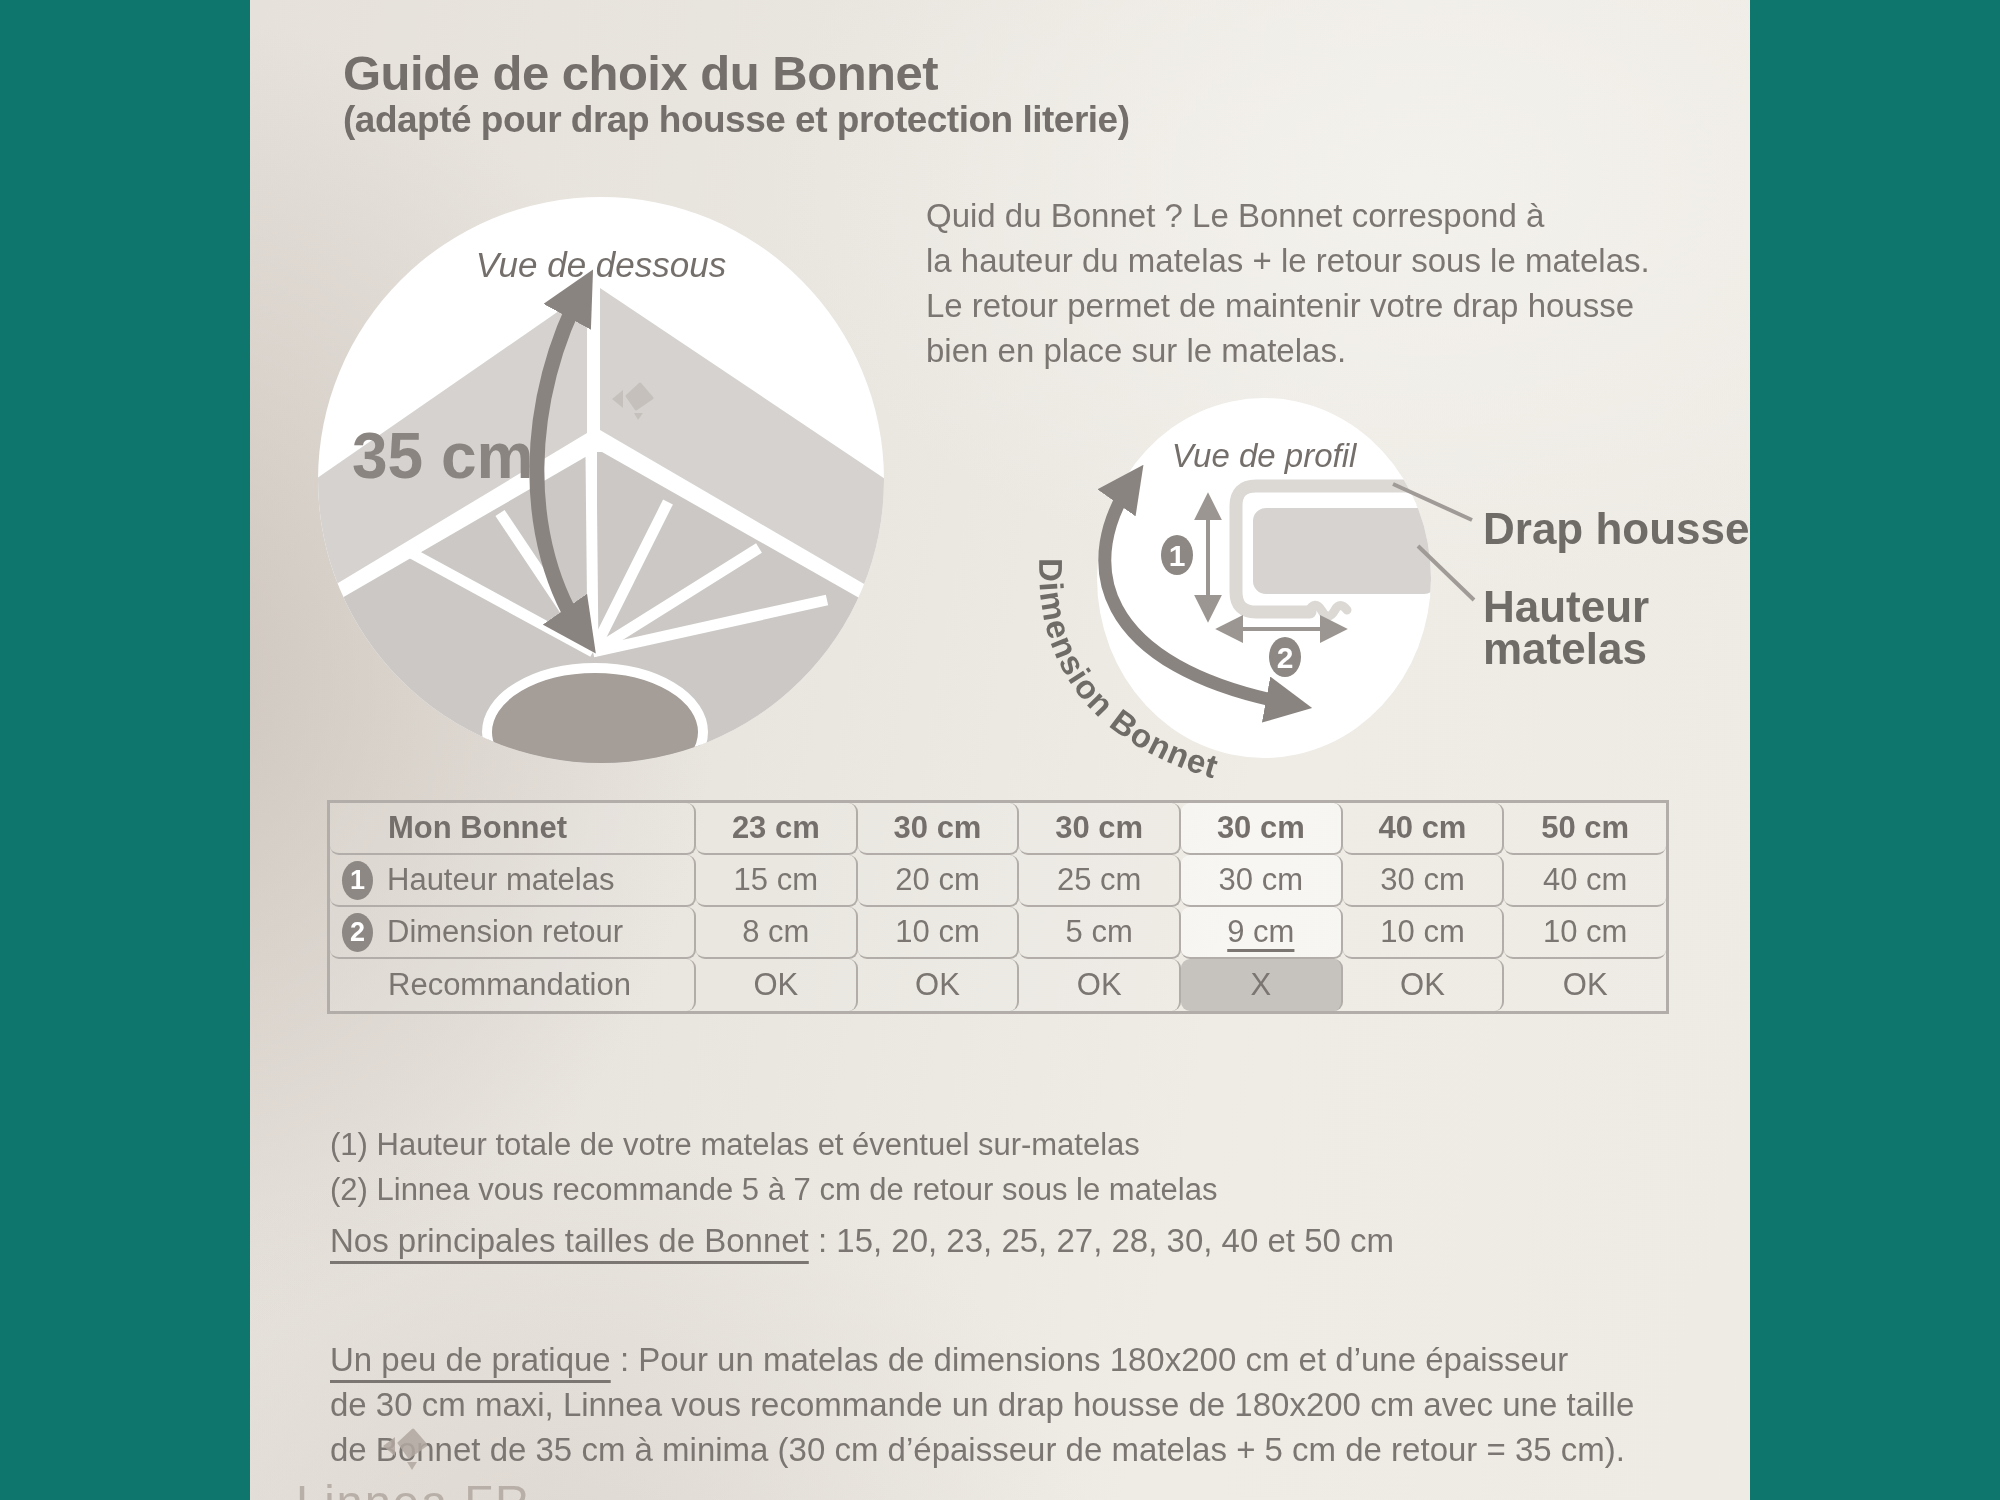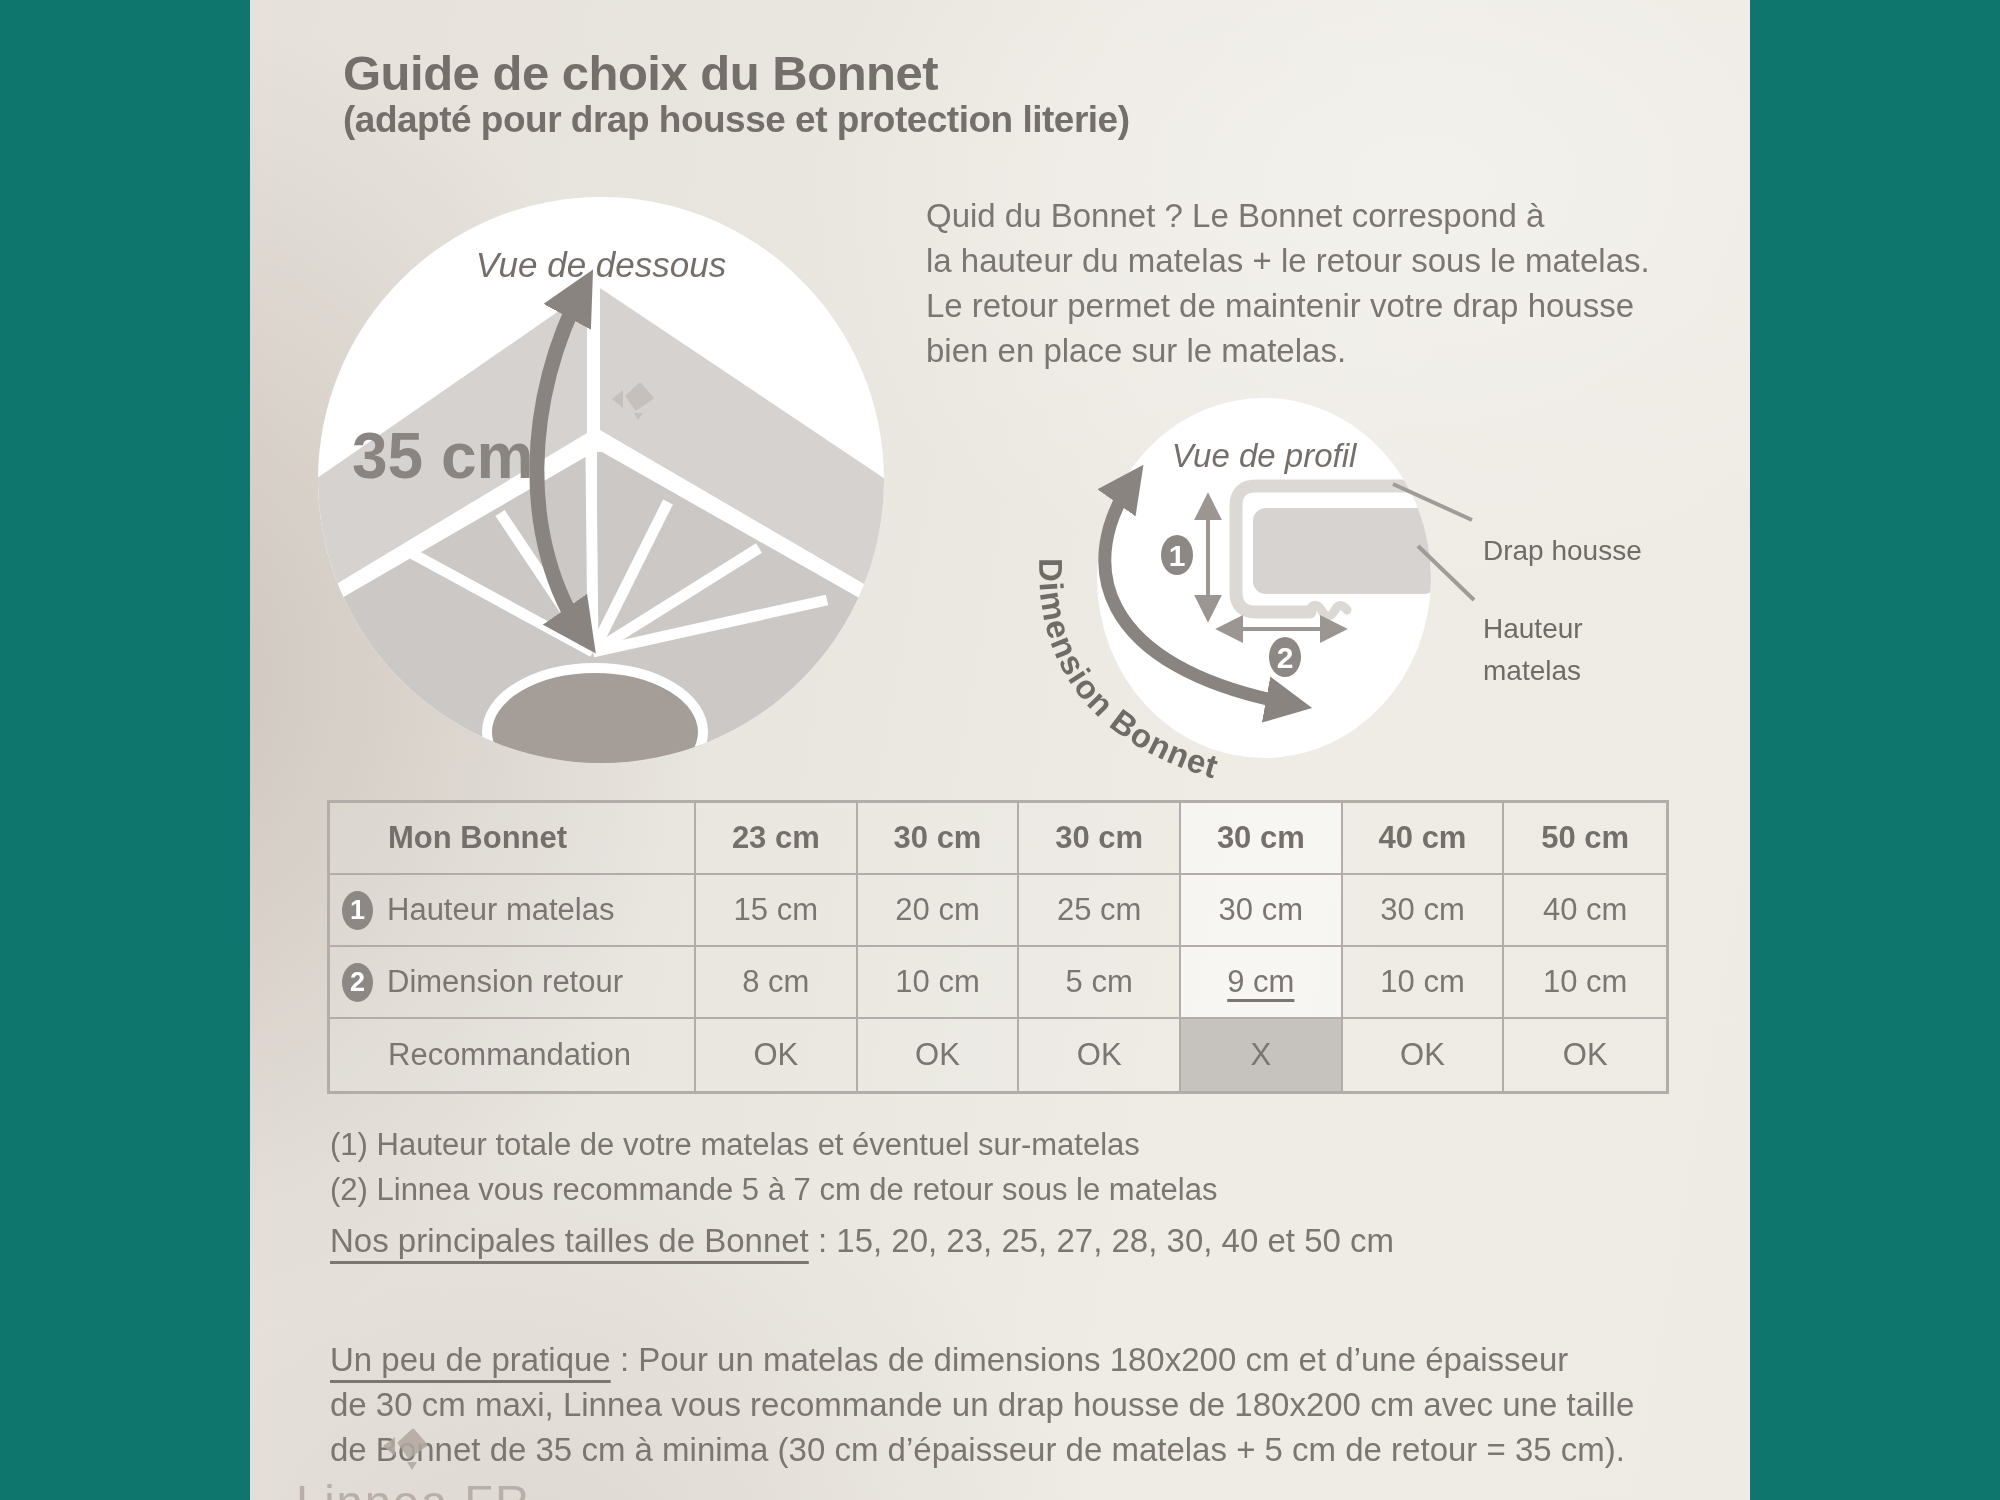--- a/index.html
+++ b/index.html
@@ -15,32 +15,32 @@
     background:
       radial-gradient(1100px 700px at 78% 12%, #f3f1ec 0%, rgba(243,241,236,0) 60%),
       radial-gradient(900px 1100px at -5% 45%, rgba(186,176,167,0.55) 0%, rgba(186,176,167,0) 60%),
       radial-gradient(1000px 800px at 20% 105%, rgba(196,187,179,0.30) 0%, rgba(196,187,179,0) 55%),
       linear-gradient(100deg,#e6e1db 0%,#e9e5df 35%,#efece6 65%,#eeeae4 100%);
   }
   .abs{position:absolute;}
   .title{left:93px;top:45px;font-size:49px;font-weight:bold;color:var(--ink);letter-spacing:-0.5px;}
   .subtitle{left:93px;top:99px;font-size:37px;font-weight:bold;color:var(--ink);letter-spacing:-0.5px;}
   .intro{left:676px;top:193px;font-size:33px;line-height:45px;color:var(--text);white-space:pre-line;}
-  .pointer-label{font-size:28px;font-weight:normal;color:#6f6b67;line-height:42px;white-space:pre-line;margin-top:22px;}
+  .pointer-label{font-size:44px;font-weight:bold;color:#6f6b67;line-height:42px;white-space:pre-line;}
   .diagram-svg{left:0;top:0;width:1500px;height:1500px;pointer-events:none;}
 
   .btable{
     left:77px;top:800px;width:1342px;
     border:3px solid var(--border);
     display:grid;grid-template-columns:366px repeat(6,1fr);
     background:rgba(240,237,231,0.18);
   }
-  .cell{height:72px;display:flex;align-items:center;justify-content:center;
+  .cell{height:52px;display:flex;align-items:center;justify-content:center;
     border-right:2px solid var(--border);border-bottom:2px solid var(--border);
-    font-size:31px;color:var(--text);}
+    font-size:31px;color:var(--text);border-radius:9px;}
   .cell.header{font-weight:bold;color:var(--ink);}
   .cell.label{justify-content:flex-start;padding-left:12px;}
   .cell.label.no-badge{padding-left:58px;}
   .cell.last-col{border-right:none;}
   .cell.last-row{border-bottom:none;}
   .cell.hl{background:rgba(255,255,255,0.50);}
   .cell.xc{background:var(--cell-x-bg);}
   .badge{width:31px;height:39px;border-radius:50%;background:var(--badge);color:#fff;
     font-weight:bold;font-size:27px;display:flex;align-items:center;justify-content:center;
     margin-right:14px;flex:0 0 auto;}

